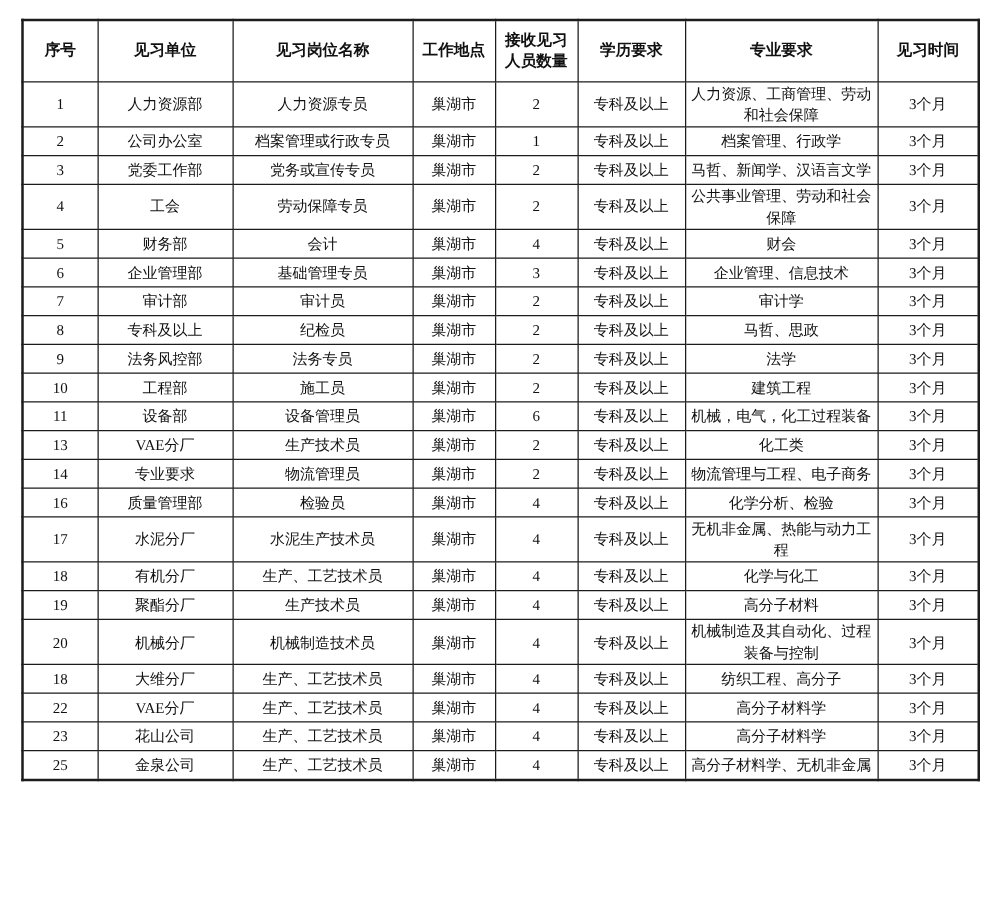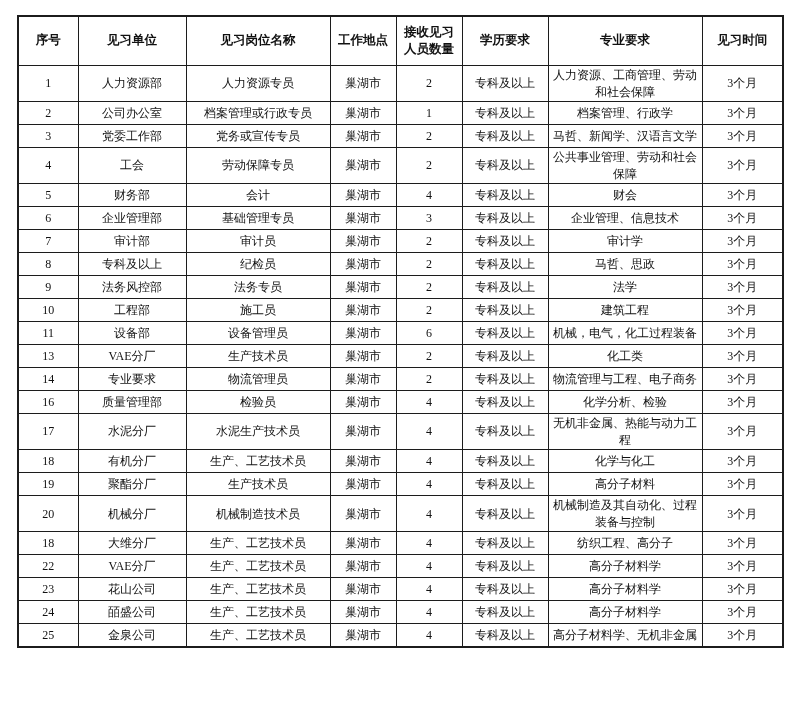--- a/index.html
+++ b/index.html
@@ -293,30 +293,20 @@
             <td>23</td>
             <td>花山公司</td>
             <td>生产、工艺技术员</td>
             <td>巢湖市</td>
             <td>4</td>
             <td>专科及以上</td>
             <td>高分子材料学</td>
             <td>3个月</td>
           </tr>
           <tr>
-            <td>24</td>
-            <td>皕盛公司</td>
-            <td>生产、工艺技术员</td>
-            <td>巢湖市</td>
-            <td>4</td>
-            <td>专科及以上</td>
-            <td>高分子材料学</td>
-            <td>3个月</td>
-          </tr>
-          <tr>
             <td>25</td>
             <td>金泉公司</td>
             <td>生产、工艺技术员</td>
             <td>巢湖市</td>
             <td>4</td>
             <td>专科及以上</td>
             <td>高分子材料学、无机非金属</td>
             <td>3个月</td>
           </tr>
         </tbody>

